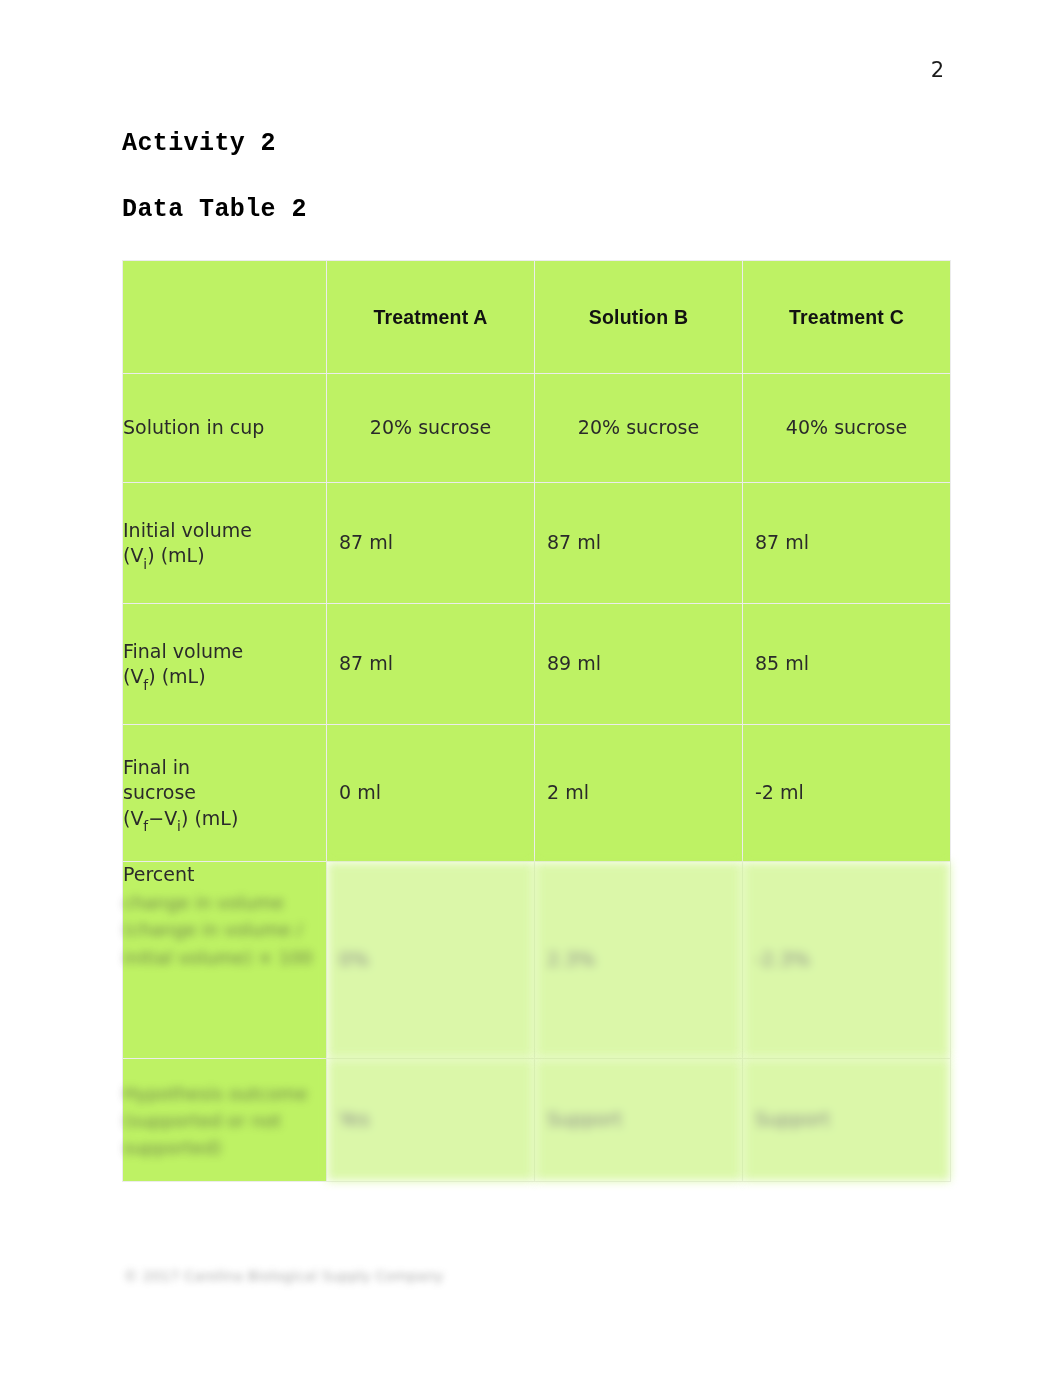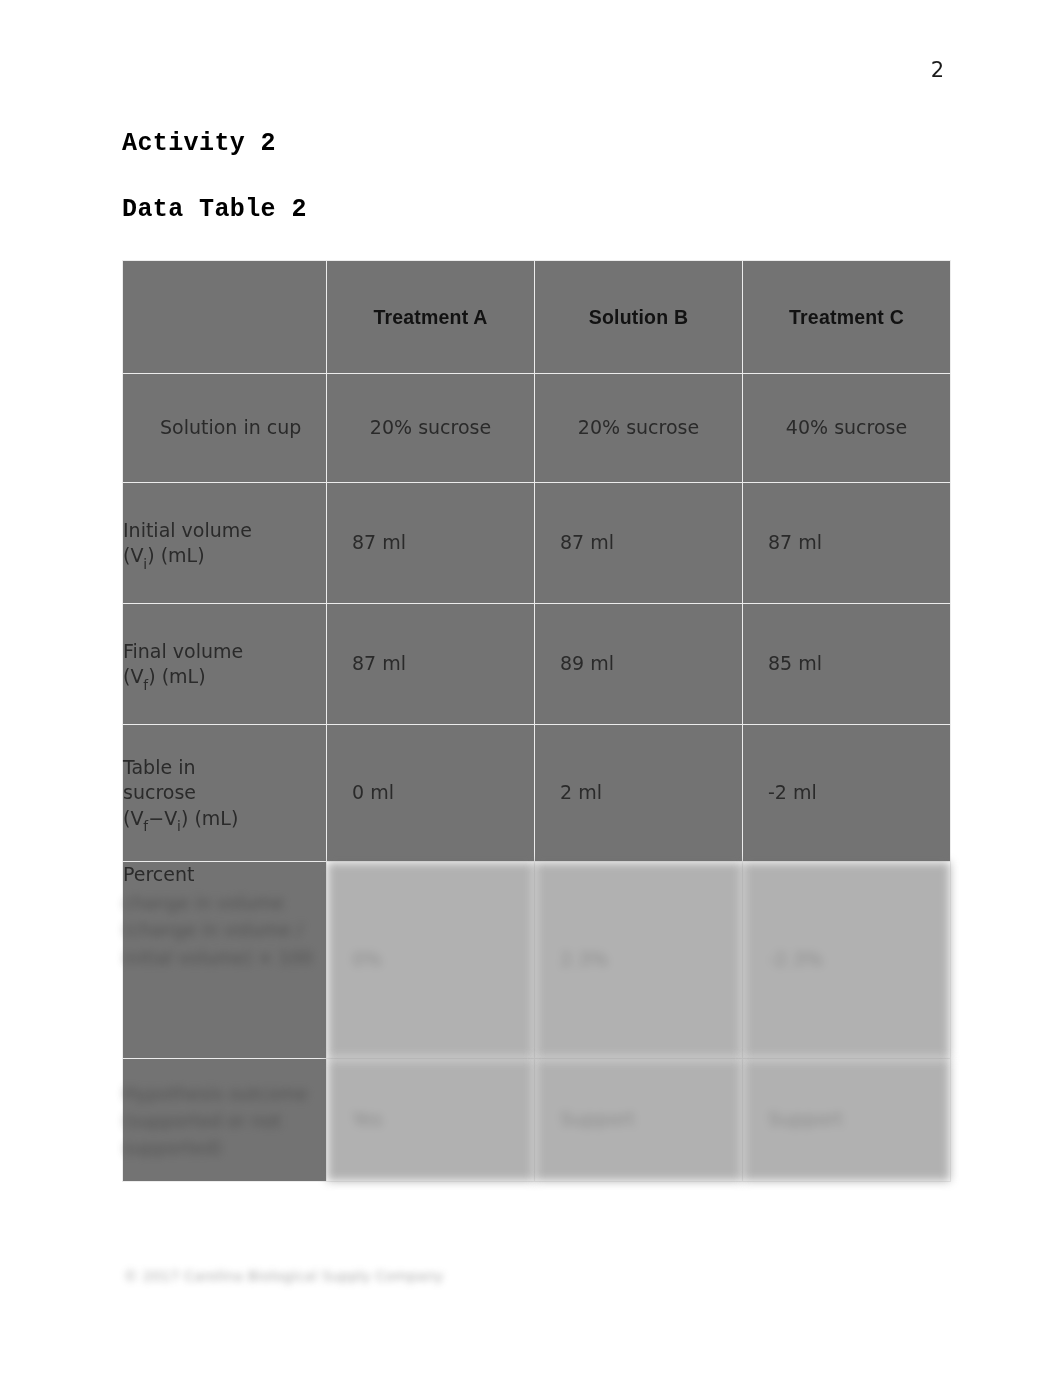--- a/index.html
+++ b/index.html
@@ -62,21 +62,21 @@
     width: 828px;
     font-family: "DejaVu Sans", sans-serif;
   }
   table.data-table col.c-label { width: 204px; }
   table.data-table col.c-val   { width: 208px; }
 
   table.data-table td,
   table.data-table th {
     border: 1px solid #ececec;
     vertical-align: middle;
-    background: #737373;
+    background: #bef264;
     padding: 0;
   }
 
   
   th.corner-cell {
     border: 1px solid transparent;
     border-right-color: #ececec;
     border-bottom-color: #ececec;
     background: #fff;
   }
@@ -102,25 +102,25 @@
     font-weight: 400;
   }
 
   
   td.val {
     font-size: 19px;
     color: #2a2a2a;
     line-height: 1.32;
   }
   td.val.center { text-align: center; padding: 10px 8px; }
-  td.val.left   { text-align: left;   padding: 10px 8px 10px 25px; }
+  td.val.left   { text-align: left;   padding: 10px 8px 10px 12px; }
 
   
   tr.r-sol-tubing td { height: 102px; }
-  tr.r-sol-cup    td { height: 88px; padding-left: 37px;  }
+  tr.r-sol-cup    td { height: 88px;  }
   tr.r-init       td { height: 100px; }
   tr.r-final      td { height: 100px; }
   tr.r-change     td { height: 116px; }
   tr.r-percent    td { height: 176px; vertical-align: top; }
   tr.r-percent td.val { vertical-align: middle; }
   tr.r-hypothesis td { height: 102px; }
 
   
   .sub {
     font-size: 0.72em;
@@ -226,21 +226,21 @@
             <span>Final volume</span><br>
             <span><span>(V</span><span class="sub">f</span><span>) (mL)</span></span>
           </td>
           <td class="val left">87 ml</td>
           <td class="val left">89 ml</td>
           <td class="val left">85 ml</td>
         </tr>
 
         <tr class="r-change">
           <td class="row-label">
-            <span>Table in</span><br>
+            <span>Final in</span><br>
             <span>sucrose</span><br>
             <span><span>(V</span><span class="sub">f</span><span>−V</span><span class="sub">i</span><span>) (mL)</span></span>
           </td>
           <td class="val left">0 ml</td>
           <td class="val left">2 ml</td>
           <td class="val left">-2 ml</td>
         </tr>
 
         <tr class="r-percent">
           <td class="row-label">

